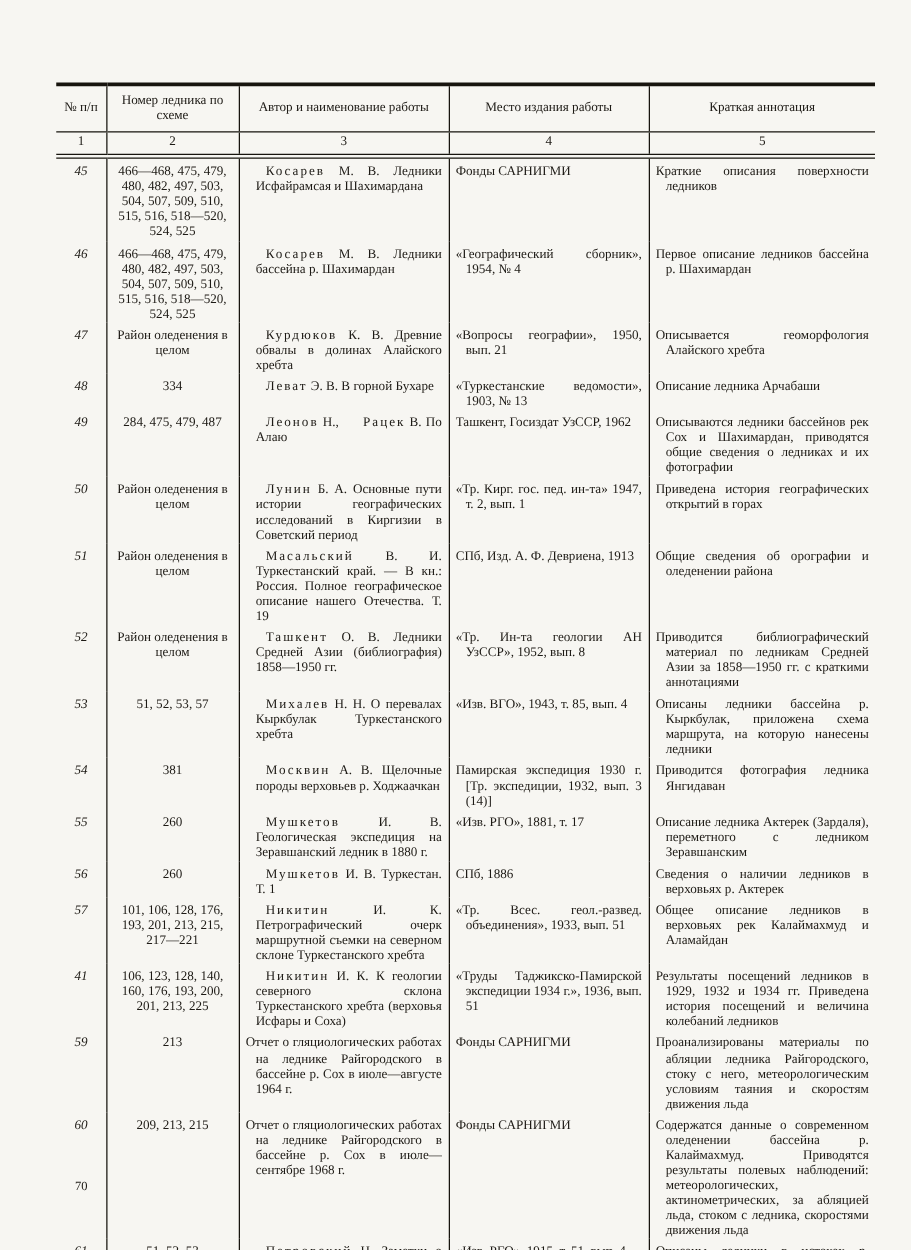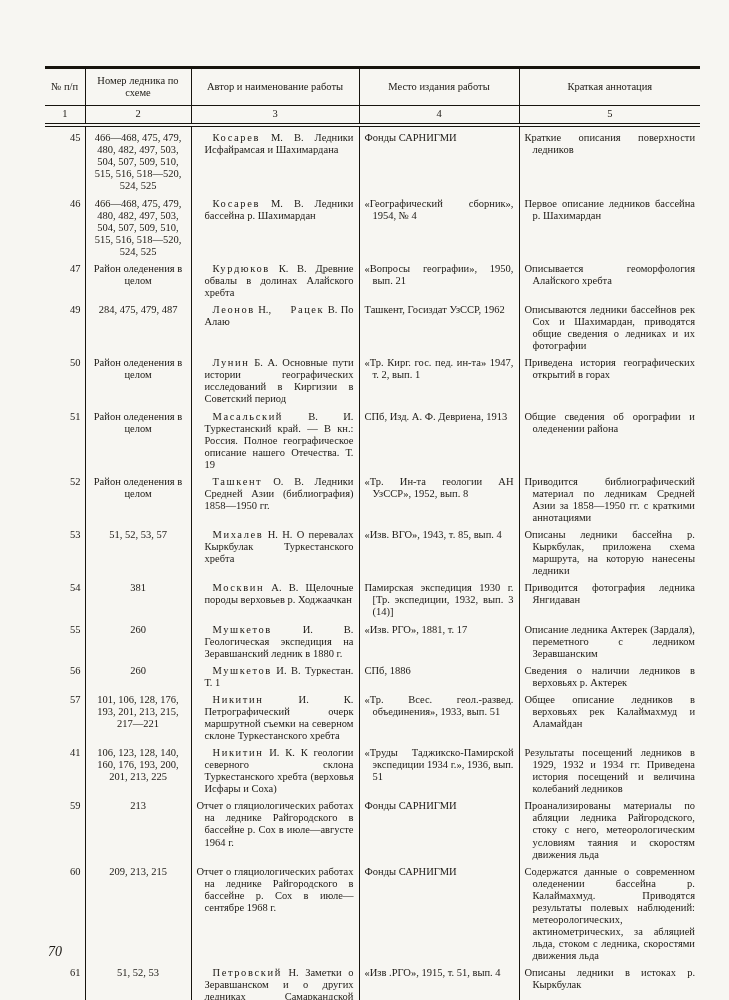--- a/index.html
+++ b/index.html
@@ -45,37 +45,36 @@
   }
   thead th + th, thead td + td, tbody td + td {
     border-left: 1px solid #17140e;
   }
 
   
   tbody td {
     vertical-align: top;
     padding: 5px 4px 0 4px;
   }
-  tbody td.c-num { text-align: right; }
+  tbody td.c-num { text-align: center; font-style: italic; }
   tbody td.c-glacier { text-align: center; padding-left: 3px; padding-right: 3px; margin-left: 28px; }
   tbody td.c-work, tbody td.c-place, tbody td.c-annot {
     text-align: justify;
     padding-left: 13px;
     text-indent: -8px;
     padding-right: 5px;
   }
   tbody tr:last-child td { padding-bottom: 42px; }
 
   .spaced { letter-spacing: 1.6px; margin-left: 16px; }
 
   .page-number {
     position: absolute;
-    left: 48px; top: 944px;
-    font-size: 14px;
-    font-style: italic;
+    left: 60px; top: 944px;
+    font-size: 10px;
   }
 </style>
 </head>
 <body>
 
 <div class="sheet">
 
   <table class="bib">
     <colgroup>
       <col class="c1">
@@ -116,20 +115,27 @@
           <td class="c-annot">Первое описание ледников бассейна р. Шахимардан</td>
         </tr>
         <tr>
           <td class="c-num">47</td>
           <td class="c-glacier">Район оледенения в целом</td>
           <td class="c-work"><span class="spaced">Курдюков</span><span> К. В. Древние обвалы в долинах Алайского хребта</span></td>
           <td class="c-place">«Вопросы географии», 1950, вып. 21</td>
           <td class="c-annot">Описывается геоморфология Алайского хребта</td>
         </tr>
         <tr>
+          <td class="c-num">48</td>
+          <td class="c-glacier">334</td>
+          <td class="c-work"><span class="spaced">Леват</span><span> Э. В. В горной Бухаре</span></td>
+          <td class="c-place">«Туркестанские ведомости», 1903, № 13</td>
+          <td class="c-annot">Описание ледника Арчабаши</td>
+        </tr>
+        <tr>
           <td class="c-num">49</td>
           <td class="c-glacier">284, 475, 479, 487</td>
           <td class="c-work"><span class="spaced">Леонов</span><span> Н., </span><span class="spaced">Рацек</span><span> В. По Алаю</span></td>
           <td class="c-place">Ташкент, Госиздат УзССР, 1962</td>
           <td class="c-annot">Описываются ледники бассейнов рек Сох и Шахимардан, приводятся общие сведения о ледниках и их фотографии</td>
         </tr>
         <tr>
           <td class="c-num">50</td>
           <td class="c-glacier">Район оледенения в целом</td>
           <td class="c-work"><span class="spaced">Лунин</span><span> Б. А. Основные пути истории географических исследований в Киргизии в Советский период</span></td>

